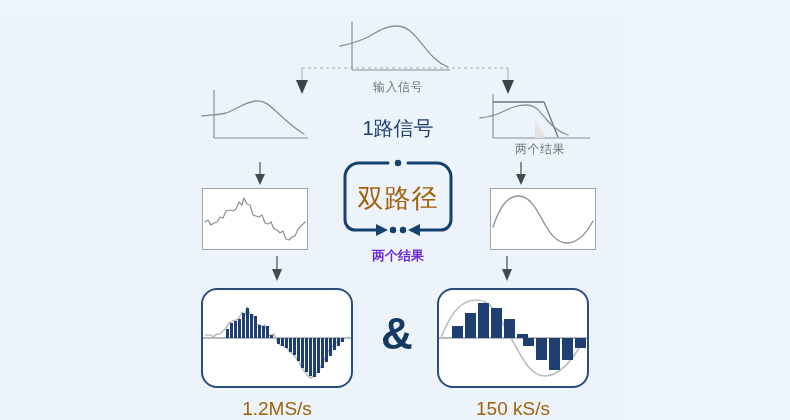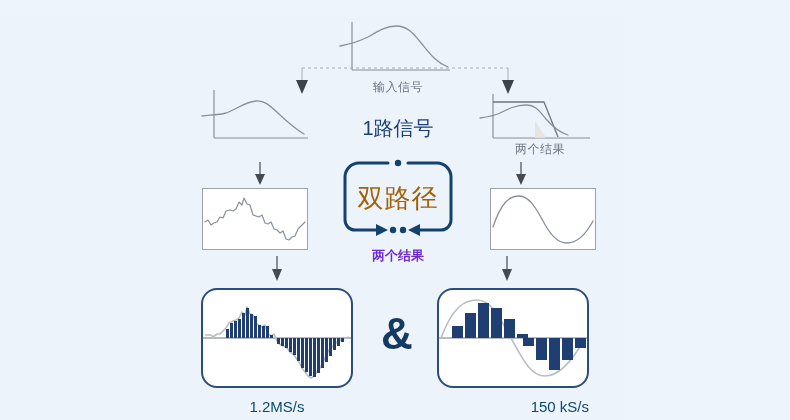--- a/index.html
+++ b/index.html
@@ -37,22 +37,22 @@
     white-space: nowrap;
   }
   .cap-navy-sm {
     color: #6d28d9;
     font-size: 13px;
     text-align: center;
     white-space: nowrap;
     font-weight: bold;
   }
   .rate-label {
-    color: #0c4a6e;
-    font-size: 15px;
+    color: #a16207;
+    font-size: 19px;
     text-align: center;
     white-space: nowrap;
   }
   .big-amp {
     color: #123a63;
     font-size: 44px;
     font-weight: bold;
     line-height: 1;
     text-align: center;
   }
@@ -255,15 +255,15 @@
 
       <g fill="#1f3f73">
         <rect x="84" y="48" width="11" height="8"></rect>
         <rect x="97" y="48" width="11" height="22"></rect>
         <rect x="110" y="48" width="11" height="32"></rect>
         <rect x="123" y="48" width="11" height="22"></rect>
         <rect x="136" y="48" width="11" height="10"></rect>
       </g>
     </svg>
   </div>
-  <div class="abs rate-label" style="left:437px; top:382px; width:152px;text-align:right;">150 kS/s</div>
+  <div class="abs rate-label" style="left:437px; top:382px; width:152px;">150 kS/s</div>
 
 </div>
 
 </body></html>

